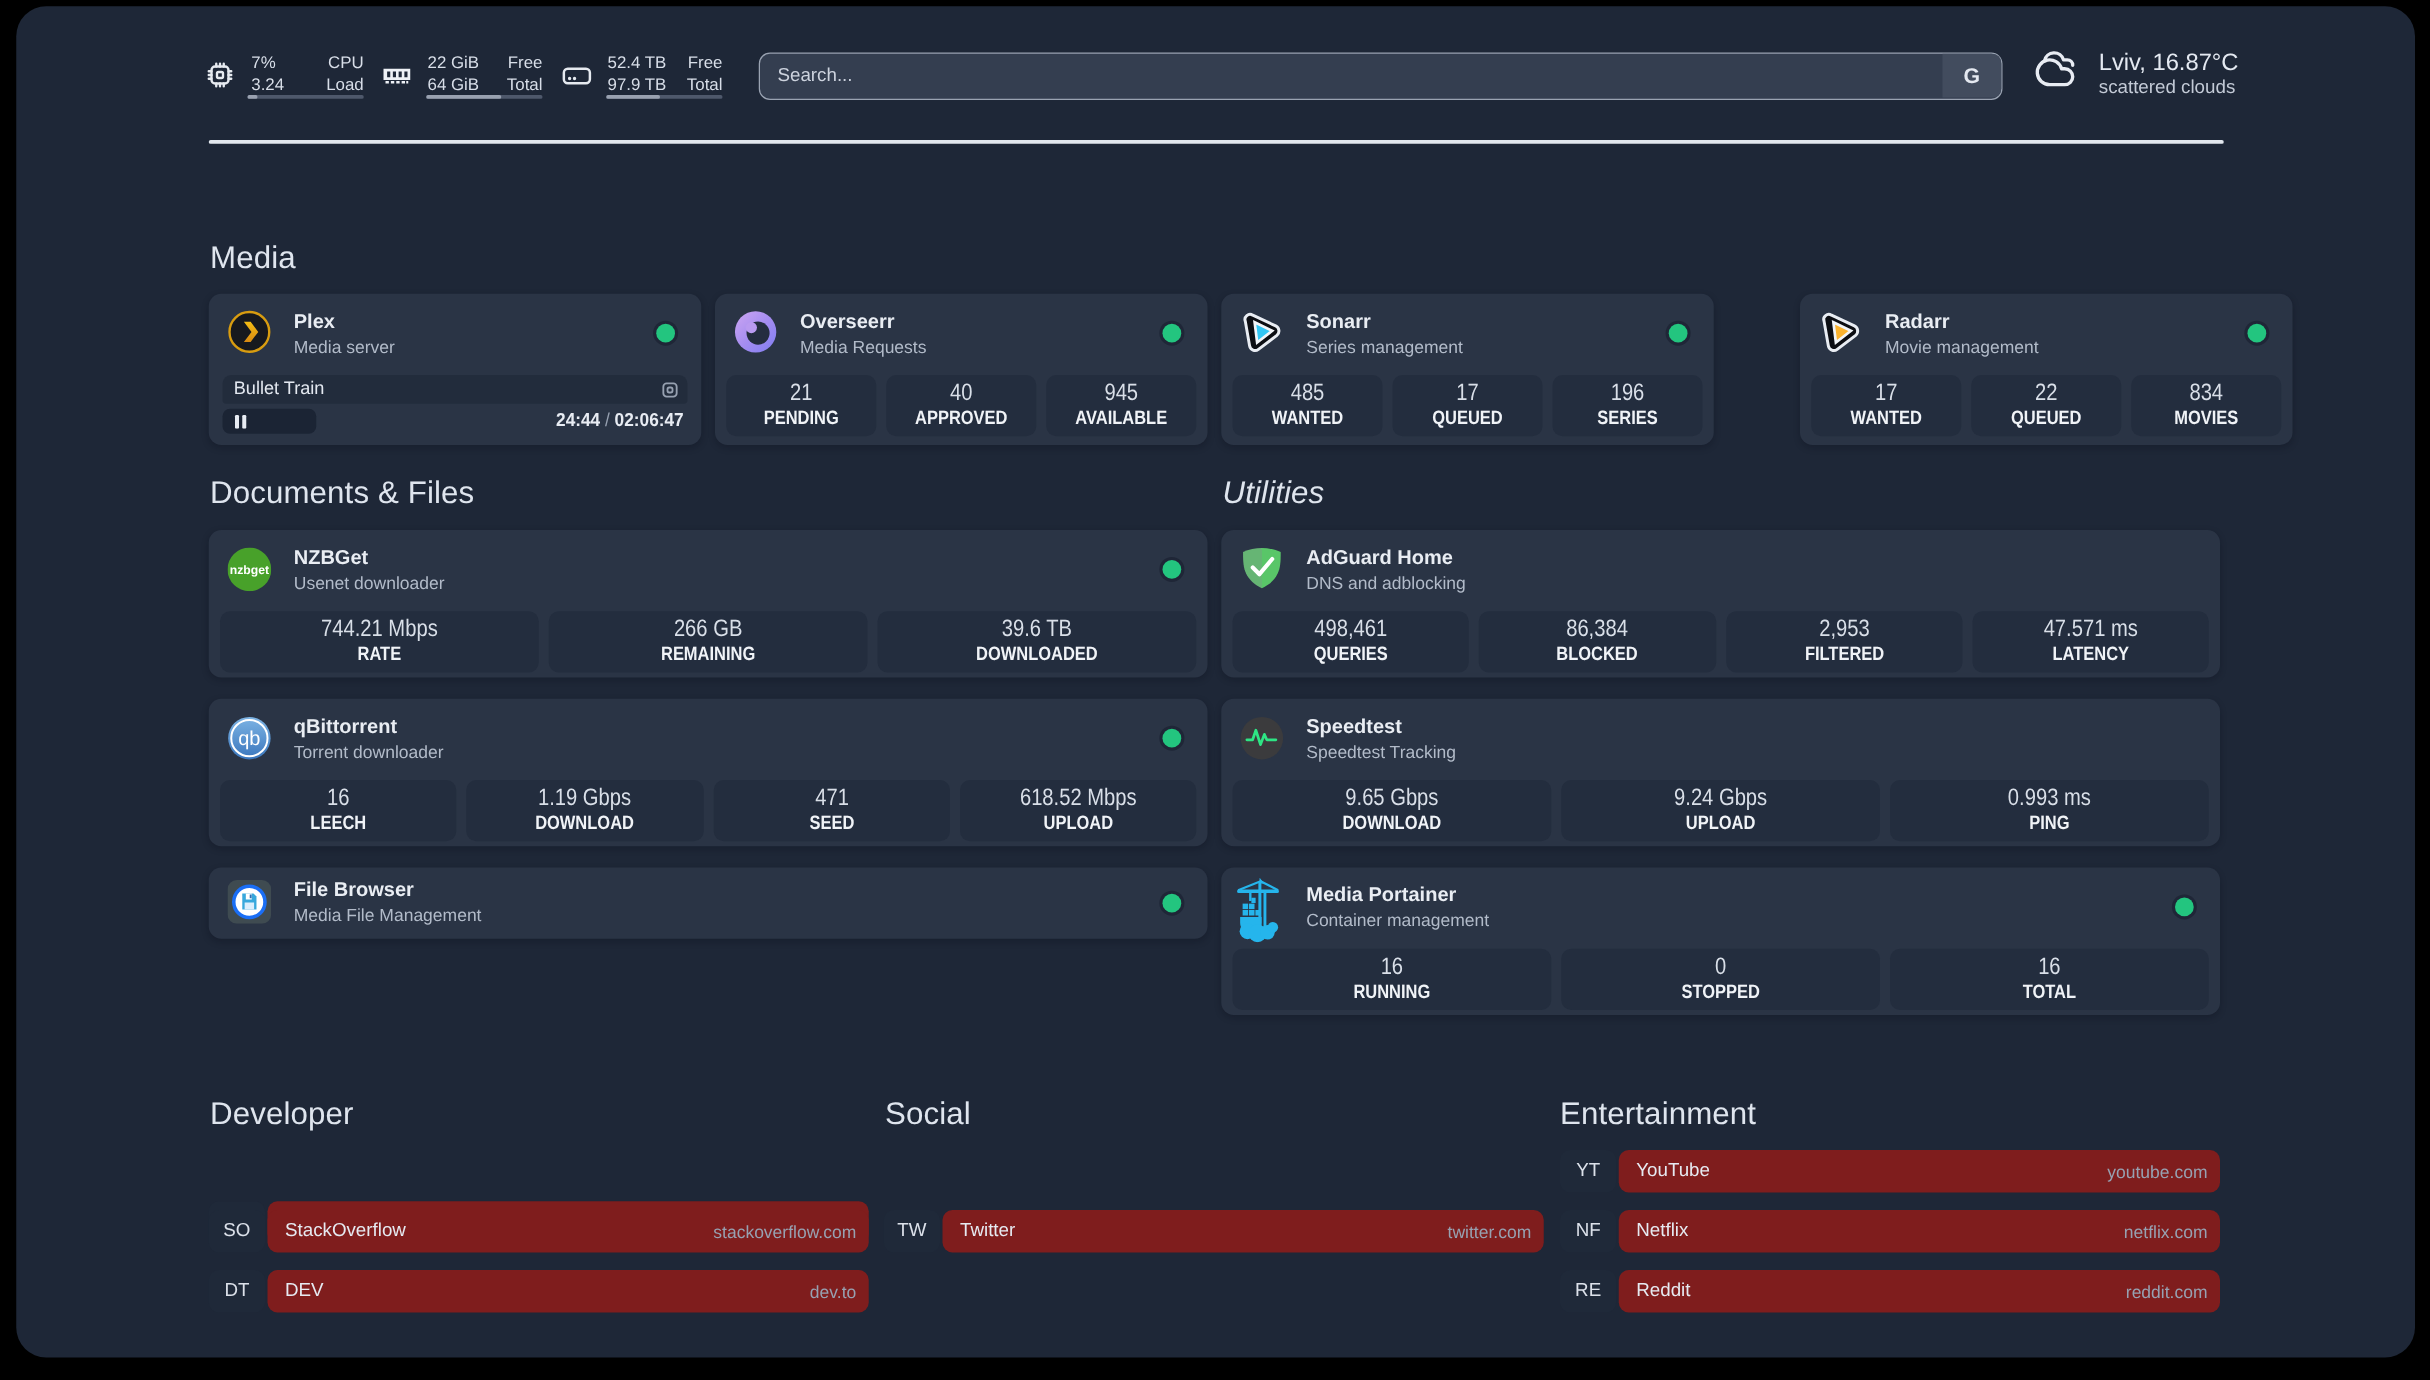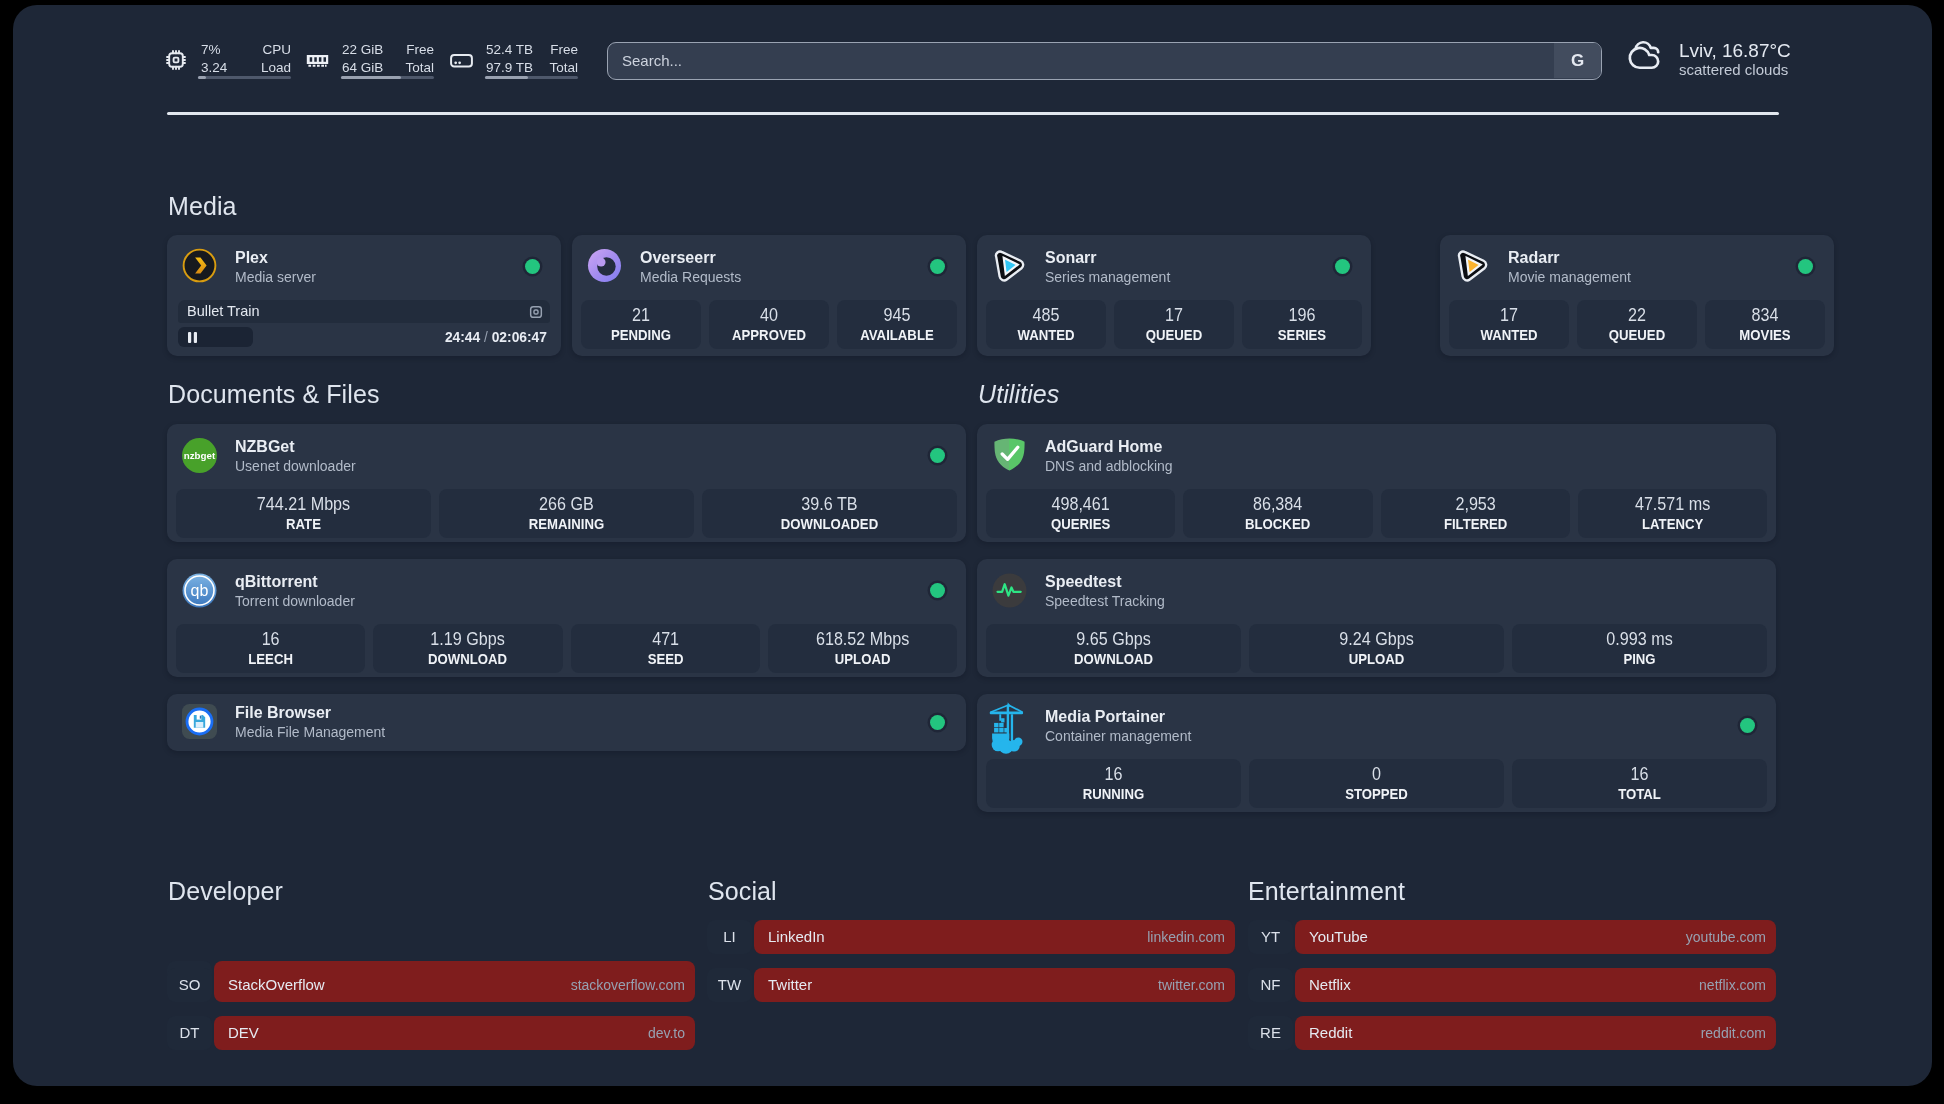--- a/index.html
+++ b/index.html
@@ -427,27 +427,20 @@
         </div>
   </div>
   <div class="bmrow" style="left:167px; top:1016px; width:528px;">
     <div class="ab">DT</div>
     <div class="nm">
           <div class="n">DEV</div>
           <div class="u">dev.to</div>
         </div>
   </div>
 
-  <div class="bmrow" style="left:707px; top:920px; width:528px;">
-    <div class="ab">LI</div>
-    <div class="nm">
-          <div class="n">LinkedIn</div>
-          <div class="u">linkedin.com</div>
-        </div>
-  </div>
   <div class="bmrow" style="left:707px; top:968px; width:528px;">
     <div class="ab">TW</div>
     <div class="nm">
           <div class="n">Twitter</div>
           <div class="u">twitter.com</div>
         </div>
   </div>
 
   <div class="bmrow" style="left:1248px; top:920px; width:528px;">
     <div class="ab">YT</div>

